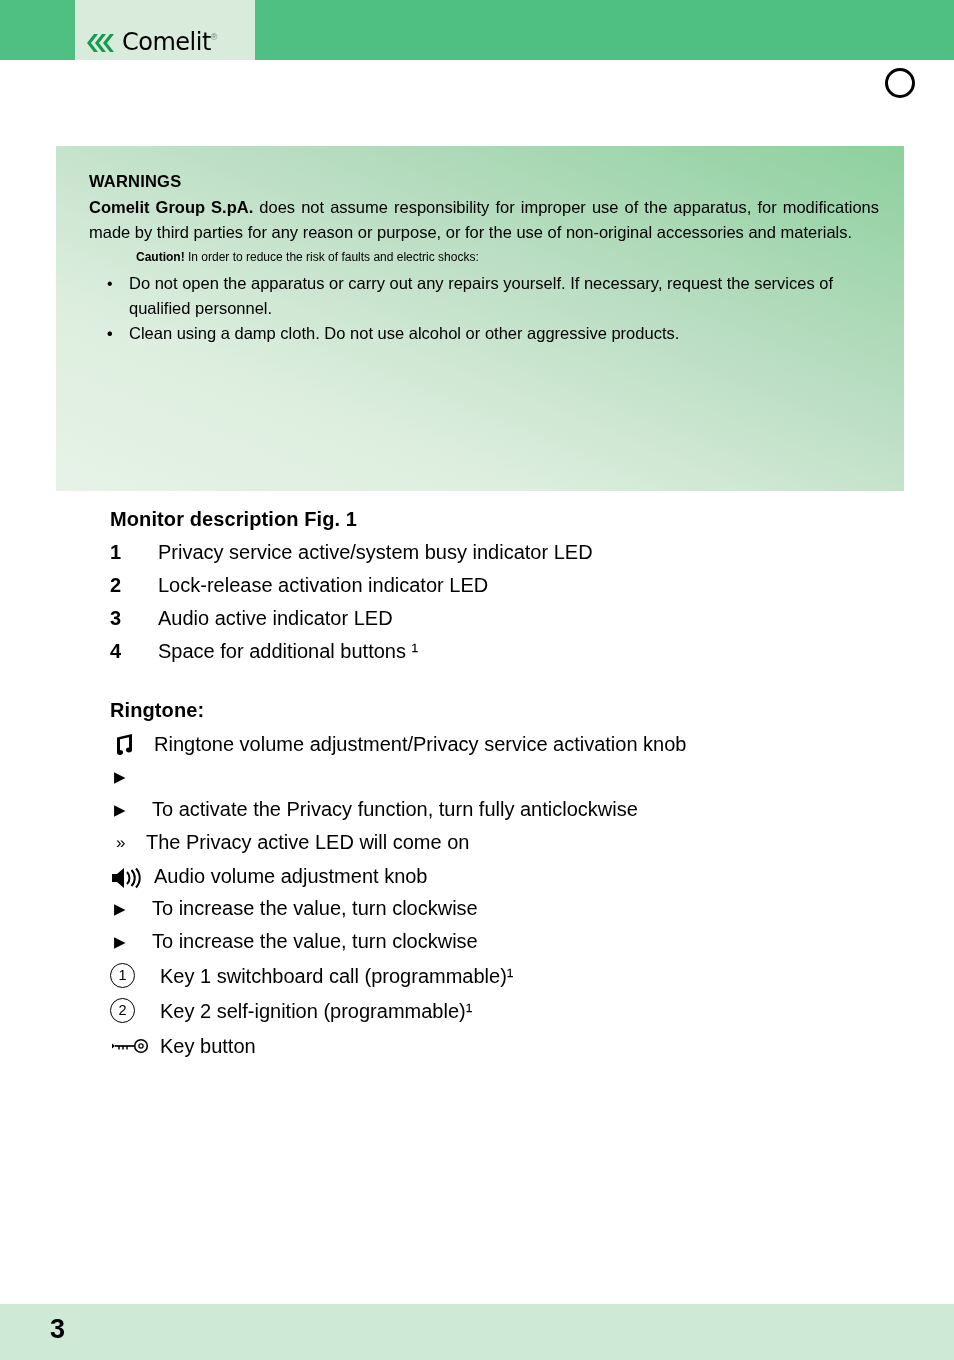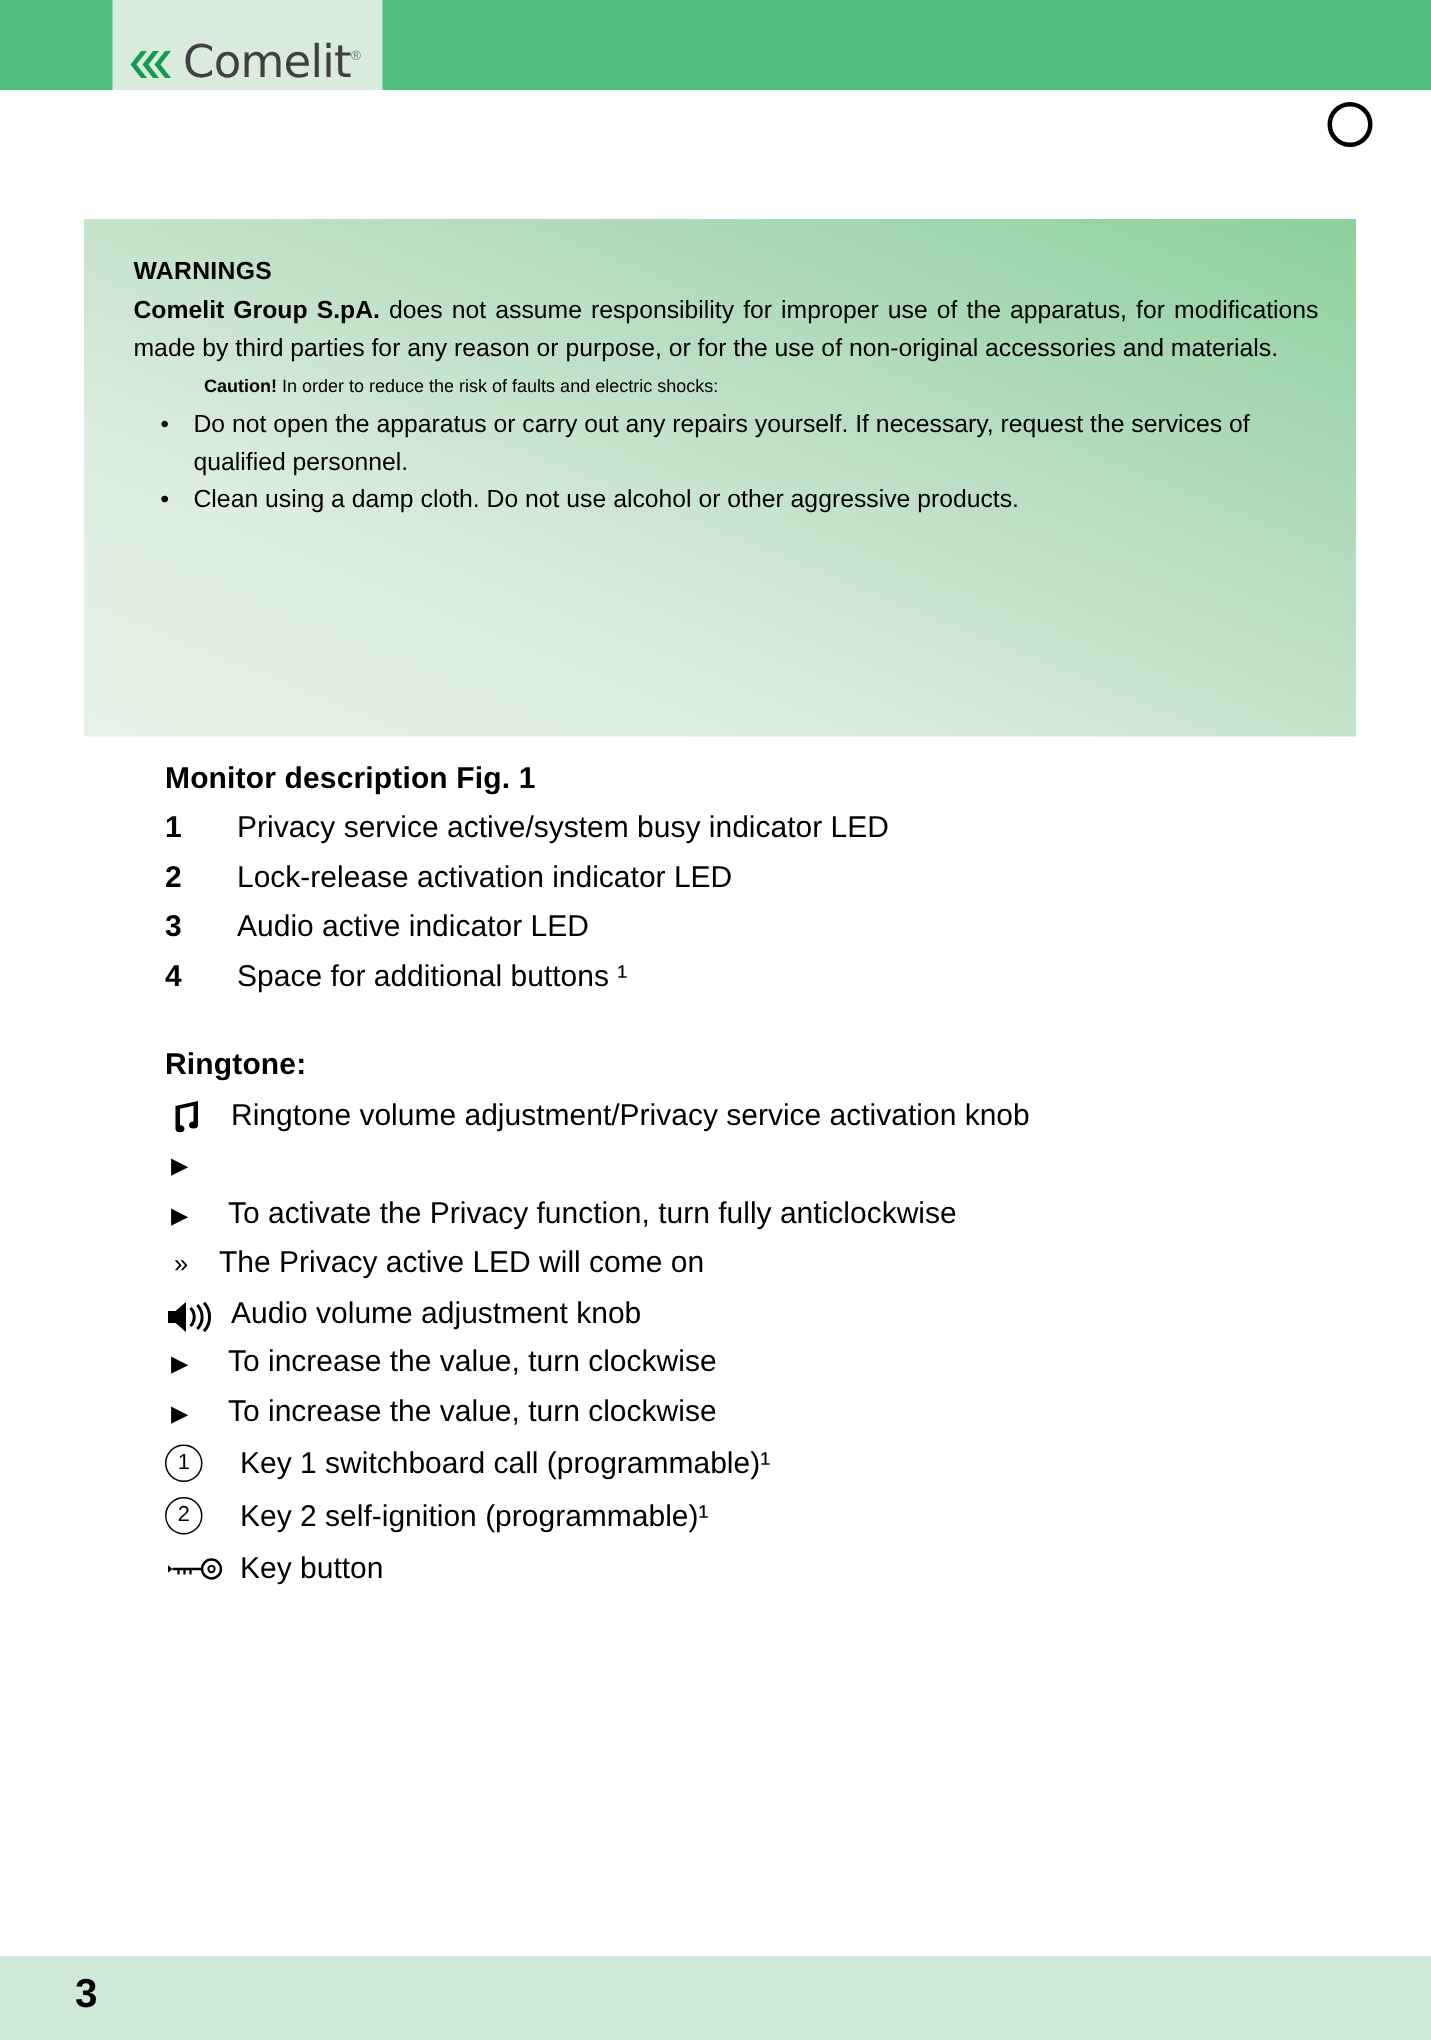--- a/index.html
+++ b/index.html
@@ -21,22 +21,22 @@
     position:absolute; left:75px; top:0; width:180px; height:60px;
     background:#d9ecdc;
   }
   .logo {
     position:absolute; left:86px; top:24px;
     display:flex; align-items:flex-end; height:32px;
   }
   .logo-mark { width:34px; height:26px; margin-right:2px; display:block; }
   .logo-word {
     font-family:"DejaVu Sans", sans-serif;
-    font-size:30px; font-weight:400; letter-spacing:-0.5px;
-    color:#404040; line-height:28px; position:relative;
+    font-size:24px; font-weight:400; letter-spacing:-0.5px;
+    color:#000000; line-height:28px; position:relative;
   }
   .logo-reg {
     font-size:9px; position:relative; top:-14px; left:0px; color:#7a7a7a;
   }
 
   
   .page-mark {
     position:absolute; left:885px; top:68px;
     width:30px; height:30px; border:3px solid #000; border-radius:50%;
   }

